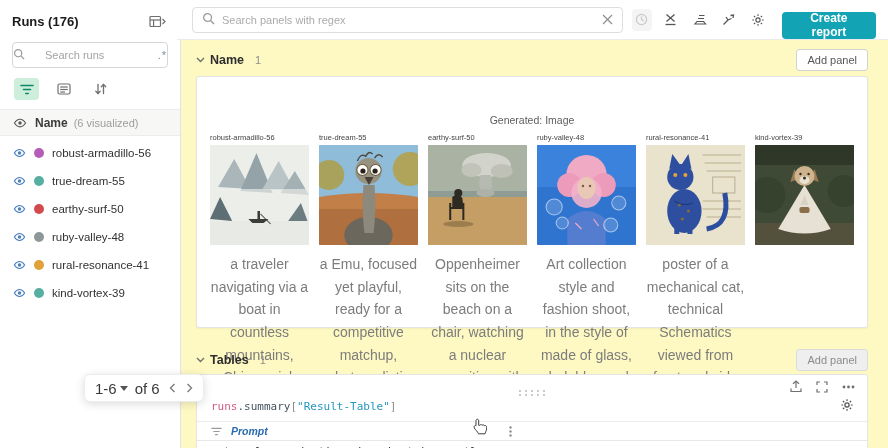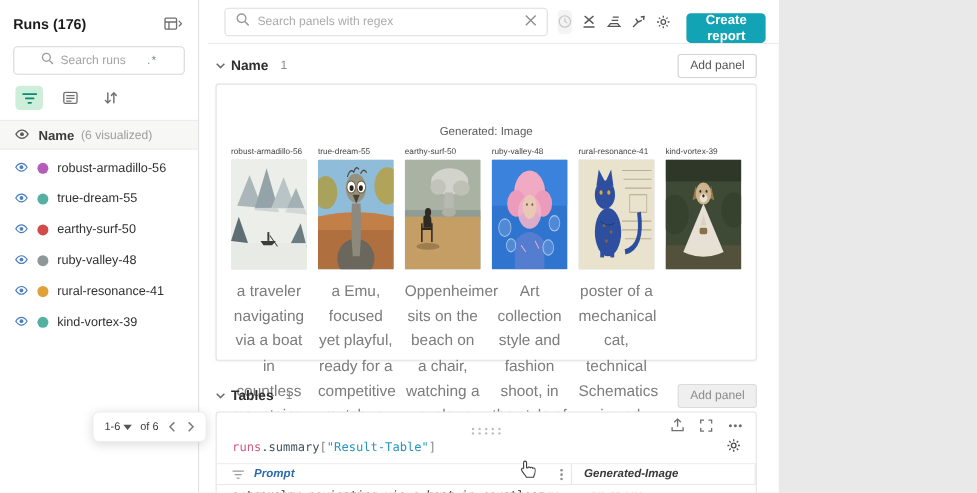--- a/index.html
+++ b/index.html
@@ -1,44 +1,44 @@
 <!DOCTYPE html>
 <html><head>
 <meta charset="utf-8">
 <style>
   html,body{margin:0;padding:0;background:#e9e9e9;}
   *{box-sizing:border-box;}
-  .screen{position:relative;width:708px;height:448px;background:#ffffff;overflow:hidden;
+  .screen{position:relative;width:888px;height:448px;background:#fef9c3;overflow:hidden;
           font-family:"Liberation Sans",sans-serif;color:#333;}
 
   
   .sidebar{position:absolute;left:0;top:0;width:181px;height:448px;background:#fff;border-right:1px solid #e2e2e2;}
   .sb-pad{padding:10px 12px 0;}
   .runs-title-row{display:flex;align-items:center;justify-content:space-between;}
   .runs-title{font-size:13px;font-weight:600;color:#1b1b1b;}
-  .sb-search{margin-top:10px;height:26px;border:1px solid #d6d6d6;border-radius:4px;display:flex;align-items:center;padding:0 24px;gap:6px;background:#fff;}
+  .sb-search{margin-top:10px;height:26px;border:1px solid #d6d6d6;border-radius:4px;display:flex;align-items:center;padding:0 0;gap:20px;background:#fff;}
   .sb-search .ph{flex:1;font-size:11px;color:#a3a3a3;}
   .regex-toggle{font-size:11px;color:#7f8ca0;letter-spacing:1px;}
   .icon-row{display:flex;align-items:center;gap:12px;margin:10px 2px 9px;}
   .icon-btn{width:25px;height:22px;border-radius:4px;display:flex;align-items:center;justify-content:center;color:#6f6f6f;}
   .icon-btn.active{background:#cdeeda;color:#0b8a68;}
   .name-header{height:27px;background:#f7f7f6;border-top:1px solid #ececec;border-bottom:1px solid #ececec;display:flex;align-items:center;gap:8px;padding:0 13px;}
   .name-label{font-size:12px;font-weight:700;color:#3c3c3c;}
   .name-sub{font-size:11px;color:#9d9d9d;margin-left:-2px;}
   .run-row{height:28px;display:flex;align-items:center;gap:8px;padding:0 13px;cursor:pointer;}
   .run-dot{width:10px;height:10px;border-radius:50%;flex:0 0 auto;}
   .run-name{font-size:11.5px;color:#313131;white-space:nowrap;}
   .runlist{margin-top:3px;}
   .pagination{position:absolute;left:84px;top:374px;height:28px;background:#fff;border:1px solid #ededed;border-radius:6px;
-              box-shadow:0 2px 10px rgba(0,0,0,.14);display:flex;align-items:center;padding:0 10px;gap:7px;font-size:10px;color:#3a3a3a;z-index:5;text-align:center;}
+              box-shadow:0 2px 10px rgba(0,0,0,.14);display:flex;align-items:center;padding:0 10px;gap:7px;font-size:15px;color:#3a3a3a;z-index:5;text-align:center;}
   .pg-range{display:flex;align-items:center;gap:3px;cursor:pointer;}
   .pg-chevrons{display:flex;align-items:center;gap:10px;margin-left:2px;color:#7d7d7d;}
 
   
-  .topbar{position:absolute;left:189px;top:0;right:0;height:40px;background:#fff;border-bottom:1px solid #ebebeb;
+  .topbar{position:absolute;left:177px;top:0;right:0;height:40px;background:#fff;border-bottom:1px solid #ebebeb;
           display:flex;align-items:center;padding:0 12px 0 15px;gap:9px;}
   .panel-search{width:473px;height:26px;border:1px solid #dedede;border-radius:4px;display:flex;align-items:center;padding:0 9px;gap:7px;}
   .panel-search .ph{flex:1;font-size:11px;color:#ababab;}
   .tile{width:22px;height:22px;border-radius:4px;background:#f4f4f4;display:flex;align-items:center;justify-content:center;color:#c9c9c9;}
   .tb-icon{width:22px;height:22px;display:flex;align-items:center;justify-content:center;color:#565656;}
   .create-report{margin-left:5px;height:27px;padding:0 13px;border-radius:4px;color:#fff;font-size:12px;font-weight:600;
                  display:flex;align-items:center;cursor:pointer;border:none;margin-top:11px;}
 
   
   .content{position:absolute;left:181px;top:40px;right:0;bottom:0;padding:8px 20px 0 15px;}
@@ -540,23 +540,20 @@
             <span class="col-menu">
               <svg width="3" height="11" viewBox="0 0 3 11">
                   <g fill="currentColor">
                     <circle cx="1.5" cy="1.5" r="1.2"></circle>
                     <circle cx="1.5" cy="5.5" r="1.2"></circle>
                     <circle cx="1.5" cy="9.5" r="1.2"></circle>
                   </g>
                 </svg>
             </span>
           </div>
-          <div class="th-img">
-            <span>Generated-Image</span>
-          </div>
         </div>
         <div class="trow">
           <div class="td-prompt">a traveler navigating via a boat in countless</div>
           <div class="td-img">
             
           </div>
         </div>
       </div>
     </div>
   </div>

